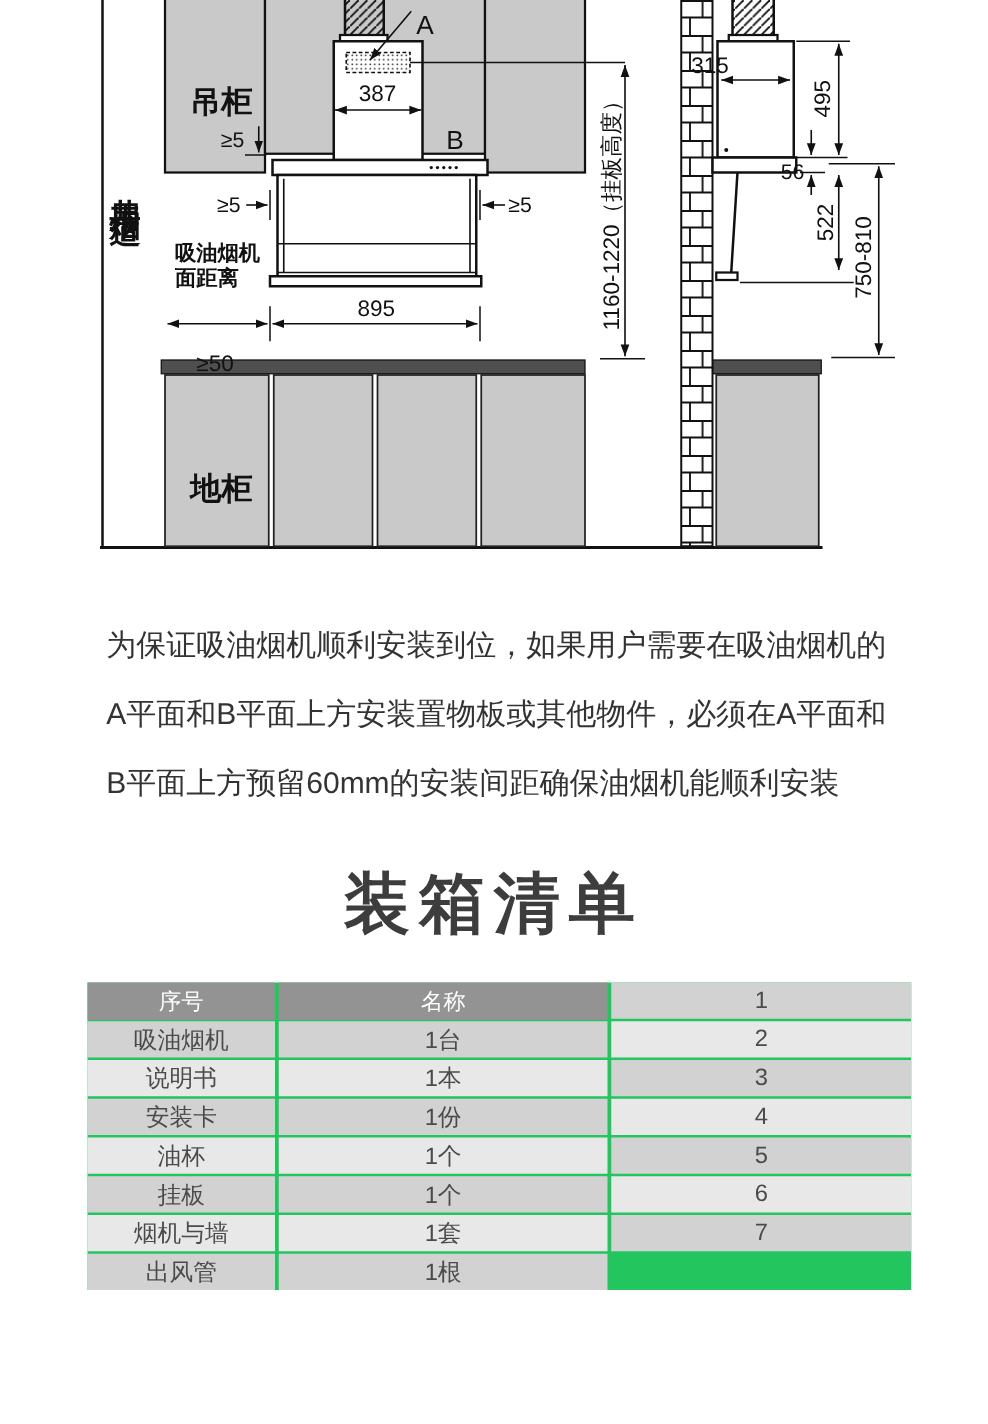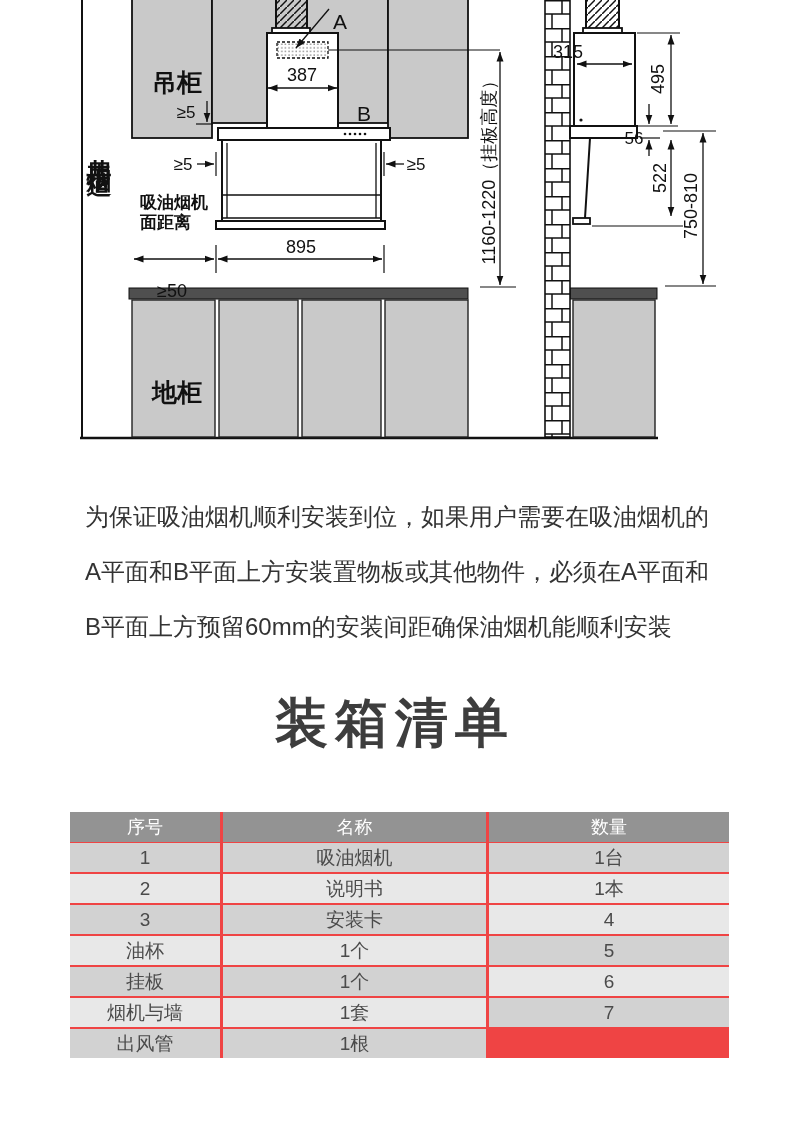--- a/index.html
+++ b/index.html
@@ -18,23 +18,23 @@
          text-orientation:upright;font-size:25px;font-weight:bold;letter-spacing:5px;
          white-space:nowrap;color:#111;}
   .walldist{position:absolute;left:140px;top:193px;font-size:17px;font-weight:bold;
             line-height:20px;color:#111;transform:none;white-space:nowrap;}
   
   .note{position:absolute;left:85px;top:489px;width:640px;font-size:24px;
         line-height:55px;color:#333;}
   
   .pl-title{position:absolute;left:0;top:688px;width:790px;text-align:center;
             font-size:53px;font-weight:bold;letter-spacing:7px;color:#3d3d3d;}
-  .pl-table{position:absolute;left:70px;top:812px;width:659px;
+  .pl-table{position:absolute;left:70px;top:786px;width:659px;
             display:grid;grid-template-columns:150px 263px 240px;
-            grid-auto-rows:29px;gap:2px 3px;background:#ef4444;}
+            grid-auto-rows:29px;gap:2px 3px;background:#22c55e;}
   .pl-cell{display:flex;align-items:center;justify-content:center;
            font-size:19px;color:#4b4b4b;}
   .pl-head{background:#939393;color:#ffffff;font-size:18px;height:30px;}
   .row-odd{background:#d2d2d2;}
   .row-even{background:#e8e8e8;}
 </style>
 </head>
 <body>
 
 <div class="page">
@@ -169,32 +169,32 @@
     <div>为保证吸油烟机顺利安装到位，如果用户需要在吸油烟机的</div>
     <div>A平面和B平面上方安装置物板或其他物件，必须在A平面和</div>
     <div>B平面上方预留60mm的安装间距确保油烟机能顺利安装</div>
   </div>
 
   <div class="pl-title">装箱清单</div>
 
   <div class="pl-table">
     <div class="pl-cell pl-head">序号</div>
     <div class="pl-cell pl-head">名称</div>
-    <div class="pl-cell pl-head">数量</div>
 
     <div class="pl-cell row-odd">1</div>
     <div class="pl-cell row-odd">吸油烟机</div>
     <div class="pl-cell row-odd">1台</div>
 
     <div class="pl-cell row-even">2</div>
     <div class="pl-cell row-even">说明书</div>
     <div class="pl-cell row-even">1本</div>
 
     <div class="pl-cell row-odd">3</div>
     <div class="pl-cell row-odd">安装卡</div>
+    <div class="pl-cell row-odd">1份</div>
 
     <div class="pl-cell row-even">4</div>
     <div class="pl-cell row-even">油杯</div>
     <div class="pl-cell row-even">1个</div>
 
     <div class="pl-cell row-odd">5</div>
     <div class="pl-cell row-odd">挂板</div>
     <div class="pl-cell row-odd">1个</div>
 
     <div class="pl-cell row-even">6</div>

